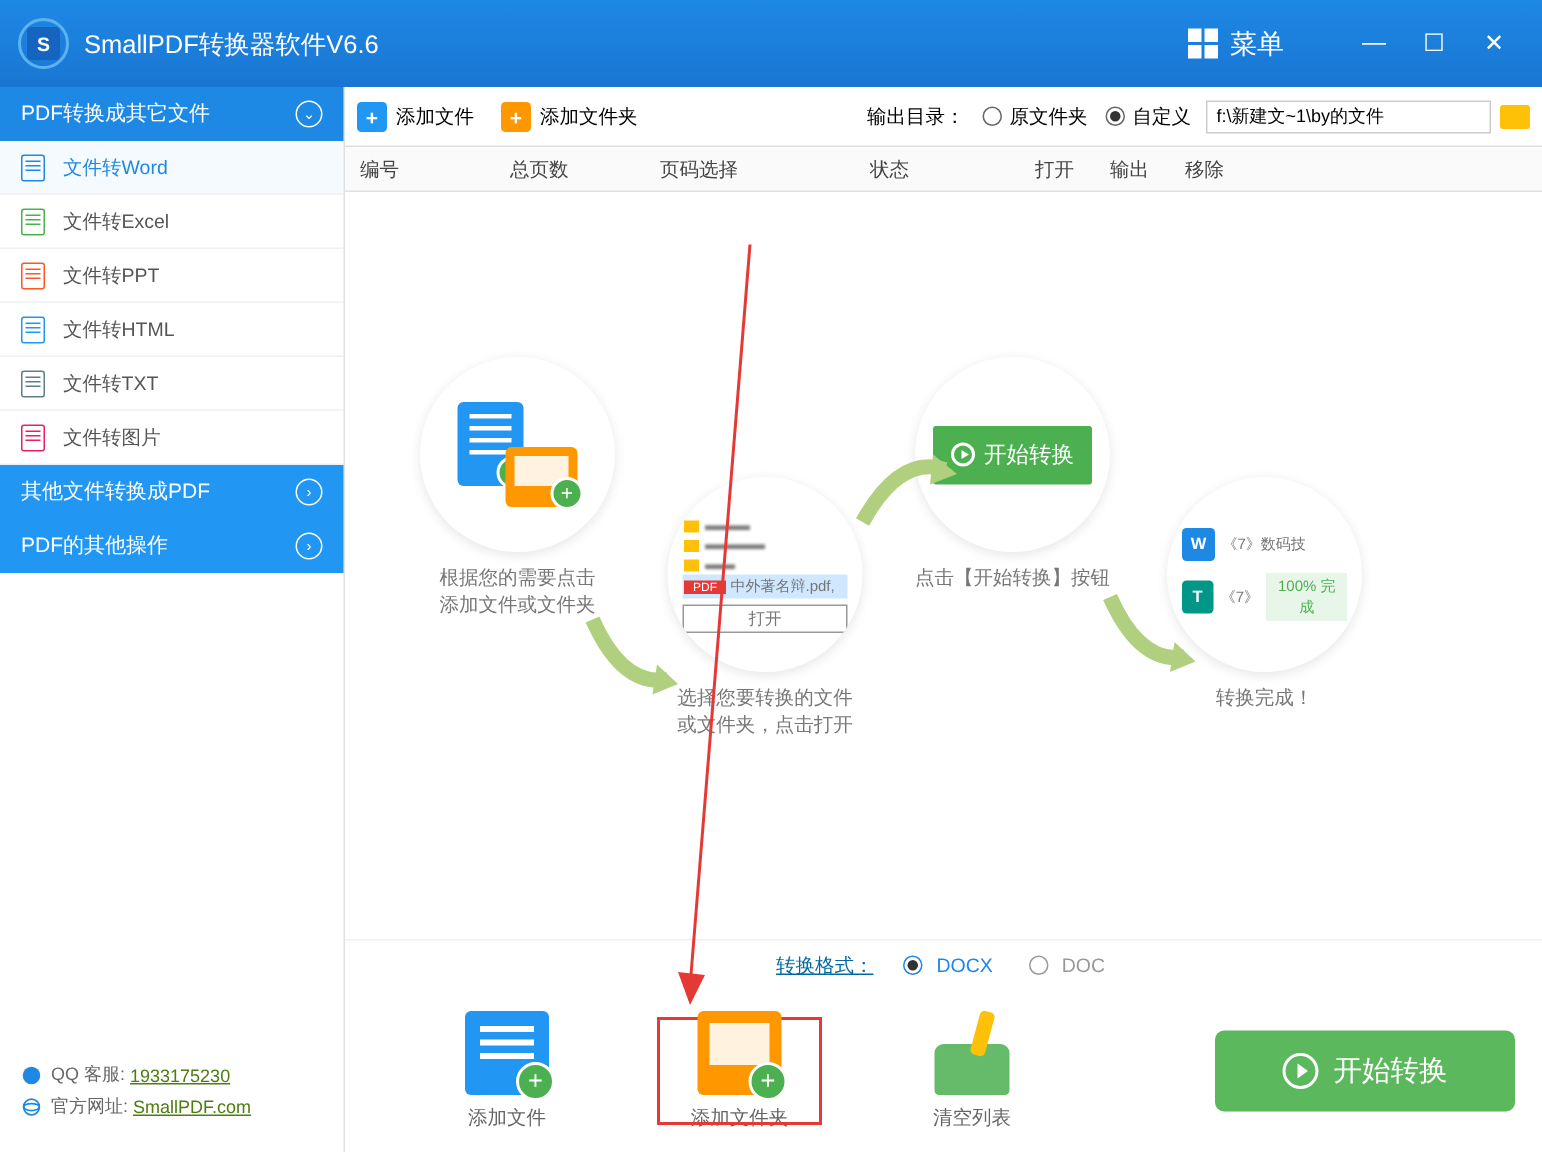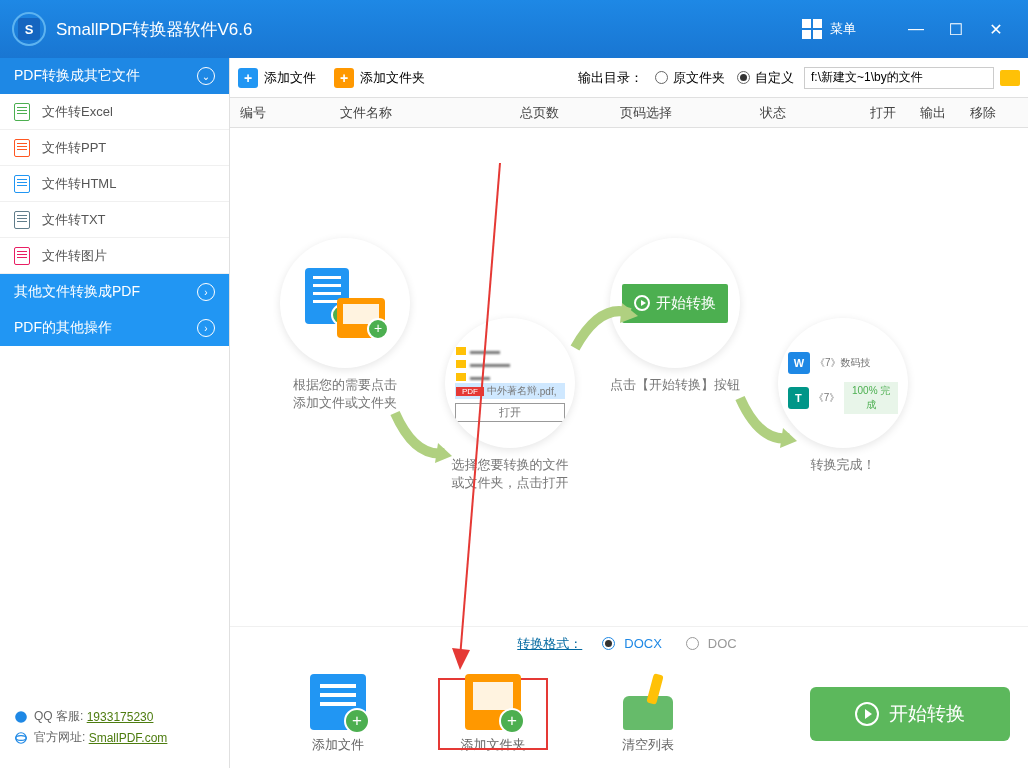--- a/index.html
+++ b/index.html
@@ -4,21 +4,21 @@
 <style>
 * { margin: 0; padding: 0; box-sizing: border-box; font-family: "Microsoft YaHei", sans-serif; }
 body { width: 1028px; height: 768px; background: #fff; overflow: hidden; }
 
 .titlebar { height: 58px; background: linear-gradient(to bottom, #1e88e5, #1976d2); display: flex; align-items: center; padding: 0 12px; color: #fff; }
 .logo { width: 34px; height: 34px; border-radius: 50%; border: 2px solid #5db3f0; display: flex; align-items: center; justify-content: center; margin-right: 10px; }
 .logo-inner { width: 22px; height: 22px; background: #1565c0; border-radius: 3px; display: flex; align-items: center; justify-content: center; font-weight: bold; font-size: 13px; }
 .title { font-size: 17px; flex: 1; }
 .menu-grid { width: 20px; height: 20px; display: grid; grid-template: 1fr 1fr / 1fr 1fr; gap: 2px; margin-right: 8px; }
 .menu-grid span { background: #fff; }
-.menu-text { font-size: 13px; margin-right: 40px; }
+.menu-text { font-size: 18px; margin-right: 40px; }
 .win-btn { width: 40px; height: 40px; display: flex; align-items: center; justify-content: center; cursor: pointer; font-size: 16px; }
 
 .body-wrap { display: flex; height: 710px; }
 .sidebar { width: 229px; background: #fff; display: flex; flex-direction: column; }
 .side-cat { height: 36px; background: #1e88e5; color: #fff; display: flex; align-items: center; padding: 0 14px; font-size: 14px; cursor: pointer; position: relative; }
 .side-cat.sub { background: #2196f3; }
 .side-cat .arrow { margin-left: auto; width: 18px; height: 18px; border: 1.5px solid #fff; border-radius: 50%; display: flex; align-items: center; justify-content: center; font-size: 10px; }
 .side-item { height: 36px; display: flex; align-items: center; padding: 0 14px; font-size: 13px; color: #555; cursor: pointer; border-bottom: 1px solid #f0f0f0; }
 .side-item.active { color: #1e88e5; background: #f5faff; }
 .side-item .icn { width: 16px; height: 18px; margin-right: 12px; border: 1.5px solid currentColor; border-radius: 2px; position: relative; }
@@ -130,20 +130,24 @@
   <div class="win-btn">☐</div>
   <div class="win-btn">✕</div>
 </div>
 
 <div class="body-wrap">
   <div class="sidebar">
     <div class="side-cat">
       <span>PDF转换成其它文件</span>
       <span class="arrow">⌄</span>
     </div>
+    <div class="side-item active">
+        <span class="icn"></span>
+        <span>文件转Word</span>
+      </div>
     <div class="side-item xls">
         <span class="icn"></span>
         <span>文件转Excel</span>
       </div>
     <div class="side-item ppt">
         <span class="icn"></span>
         <span>文件转PPT</span>
       </div>
     <div class="side-item html">
         <span class="icn"></span>
@@ -200,21 +204,20 @@
       <span class="radio"></span>
         <span>原文件夹</span>
       <span class="radio on"></span>
         <span>自定义</span>
       <input class="path-input" value="f:\新建文~1\by的文件" style="">
       <div class="folder-ico"></div>
     </div>
 
     <div class="list-header">
       <div class="col-num">编号</div>
-      <div class="col-name">文件名称</div>
       <div class="col-pages">总页数</div>
       <div class="col-sel">页码选择</div>
       <div class="col-status">状态</div>
       <div class="col-open">打开</div>
       <div class="col-out">输出</div>
       <div class="col-rm">移除</div>
     </div>
 
     <div class="canvas">
       <div class="step" style="left:50px;top:110px">

